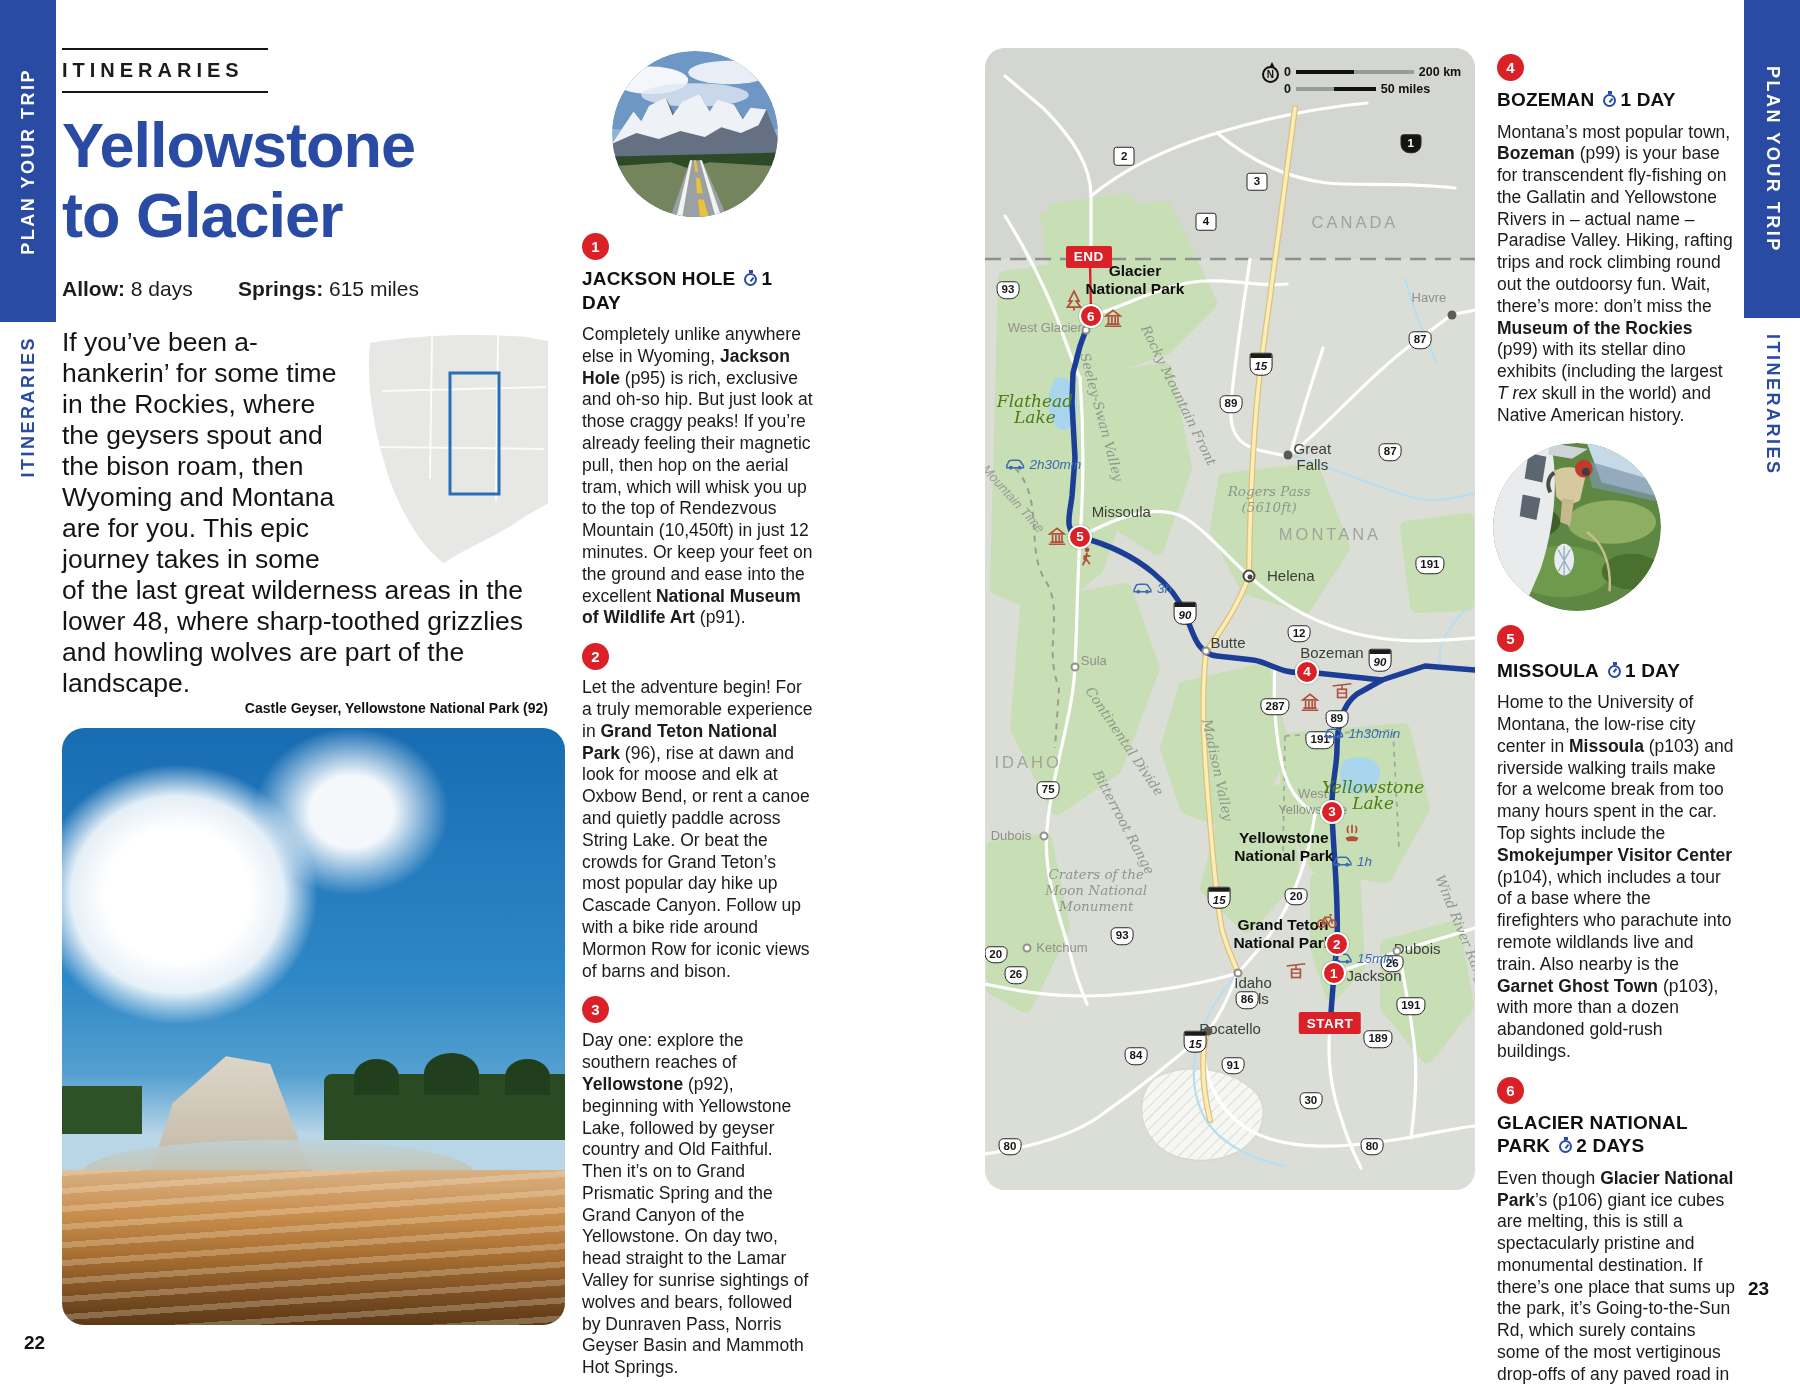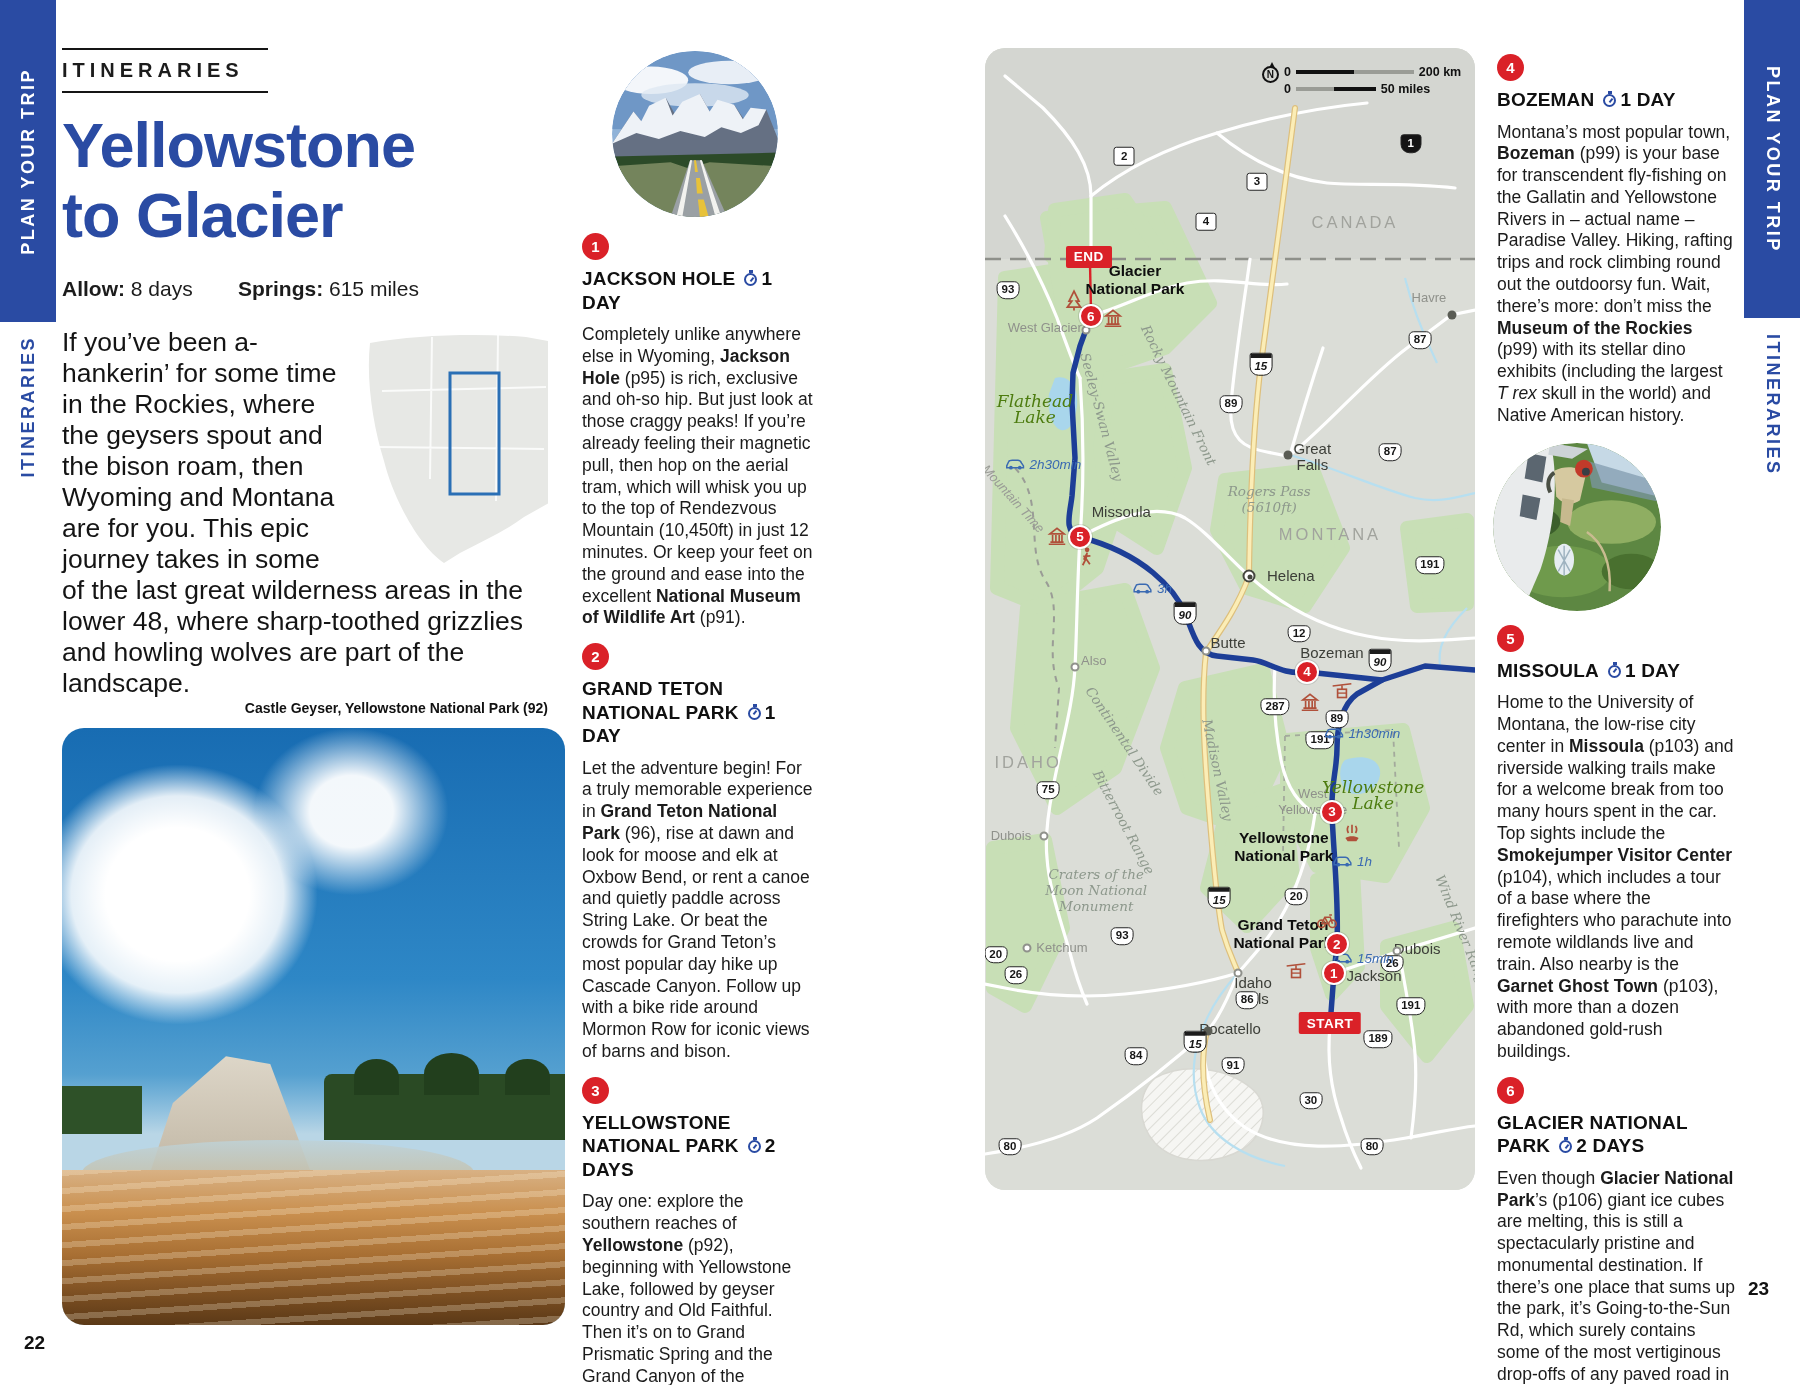--- a/index.html
+++ b/index.html
@@ -169,26 +169,24 @@
       </svg>
     </span>
 
     <div>
       <div class="num marker">1</div>
       <div class="stop-h"><span class="stop-title">JACKSON HOLE</span><span class="sw"></span><span class="stop-days">1 DAY</span></div>
       <div class="stop-body"><span>Completely unlike anywhere else in Wyoming, </span><span class="b">Jackson Hole</span><span> (p95) is rich, exclusive and oh-so hip. But just look at those craggy peaks! If you’re already feeling their magnetic pull, then hop on the aerial tram, which will whisk you up to the top of Rendezvous Mountain (10,450ft) in just 12 minutes. Or keep your feet on the ground and ease into the excellent </span><span class="b">National Museum of Wildlife Art</span><span> (p91).</span></div>
     </div>
     <div>
       <div class="num marker">2</div>
-      <div class="stop-h"><span class="stop-title">GRAND TETON NATIONAL PARK</span><span class="sw"></span><span class="stop-days">1 DAY</span></div>
       <div class="stop-body"><span>Let the adventure begin! For a truly memorable experience in </span><span class="b">Grand Teton National Park</span><span> (96), rise at dawn and look for moose and elk at Oxbow Bend, or rent a canoe and quietly paddle across String Lake. Or beat the crowds for Grand Teton’s most popular day hike up Cascade Canyon. Follow up with a bike ride around Mormon Row for iconic views of barns and bison.</span></div>
     </div>
     <div>
       <div class="num marker">3</div>
-      <div class="stop-h"><span class="stop-title">YELLOWSTONE NATIONAL PARK</span><span class="sw"></span><span class="stop-days">2 DAYS</span></div>
       <div class="stop-body"><span>Day one: explore the southern reaches of </span><span class="b">Yellowstone</span><span> (p92), beginning with Yellowstone Lake, followed by geyser country and Old Faithful. Then it’s on to Grand Prismatic Spring and the Grand Canyon of the Yellowstone. On day two, head straight to the Lamar Valley for sunrise sightings of wolves and bears, followed by Dunraven Pass, Norris Geyser Basin and Mammoth Hot Springs.</span></div>
     </div>
 
   </div>
 
   <div class="map">
     <svg class="base" viewBox="0 0 490 1142" preserveAspectRatio="none">
       <defs>
         <clipPath id="mapclip">
             <rect x="0" y="0" width="490" height="1142" rx="20"></rect>
@@ -303,21 +301,21 @@
         <div class="mi ml city" style="left: 49.6%; top: 52.1%;">
           <div>Butte</div>
         </div>
         <div class="mi ml city" style="left: 27.8%; top: 40.6%;">
           <div>Missoula</div>
         </div>
         <div class="mi ml city" style="left: 70.8%; top: 53%;">
           <div>Bozeman</div>
         </div>
         <div class="mi ml town" style="left: 22.2%; top: 53.7%;">
-          <div>Also</div>
+          <div>Sula</div>
         </div>
         <div class="mi ml town" style="left: 5.3%; top: 69%;">
           <div>Dubois</div>
         </div>
         <div class="mi ml town" style="left: 15.7%; top: 78.8%;">
           <div>Ketchum</div>
         </div>
         <div class="mi ml city" style="left: 54.7%; top: 82.6%;">
           <div>Idaho</div>
           <div>Falls</div>

